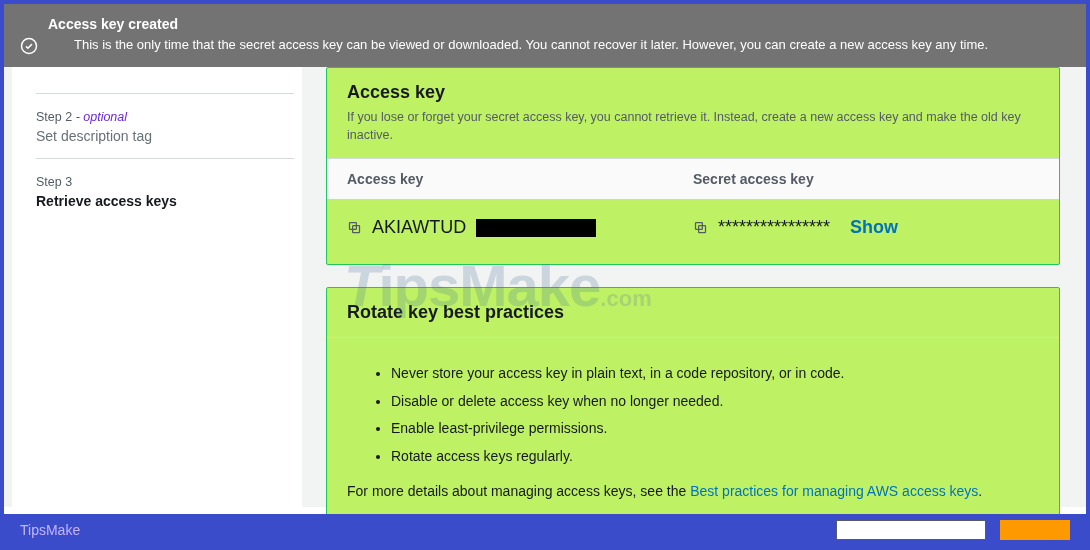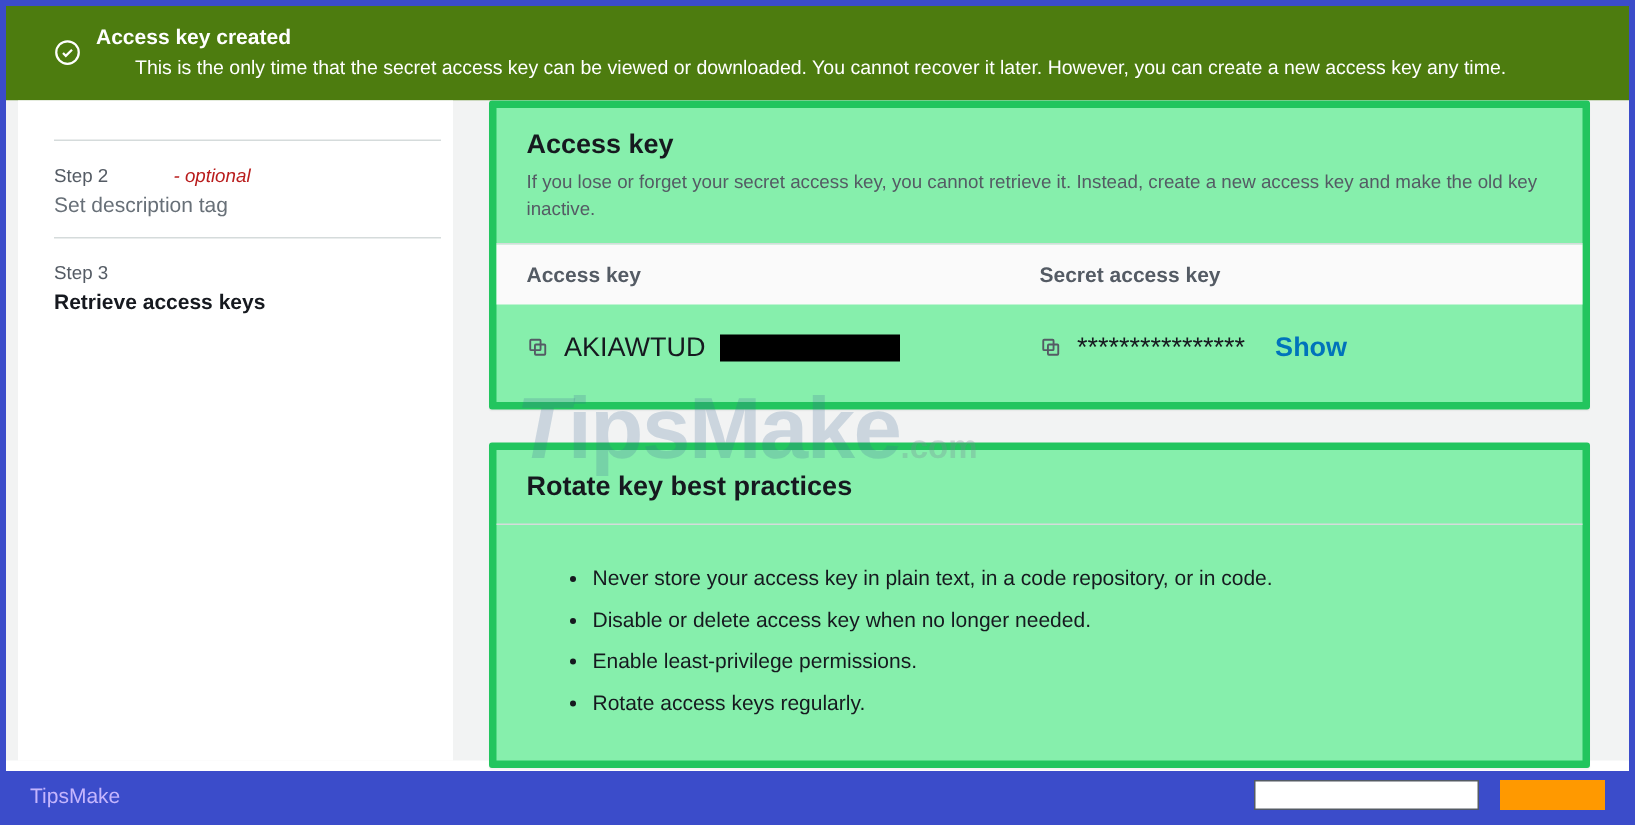--- a/index.html
+++ b/index.html
@@ -8,25 +8,25 @@
       font-size: 14px;
       color: #16191f;
       background: #ffffff;
       width: 1090px;
       height: 550px;
       overflow: hidden;
       position: relative;
       border: 4px solid #3b4cca;
     }
     .alert-banner {
-      background: #4d7c0f;
+      background: #737373;
       color: #ffffff;
-      padding: 10px 16px 12px 32px;
+      padding: 10px 16px 12px 16px;
       display: flex;
-      align-items: center;
+      align-items: flex-end;
       gap: 10px;
     }
     .alert-banner .check-circle {
       width: 18px; height: 18px; flex: 0 0 18px; margin-top: 1px;
     }
     .alert-banner .alert-text { line-height: 1.45; }
     .alert-banner .alert-title { font-weight: 700; font-size: 14px; }
     .alert-banner .alert-msg { font-size: 13px; margin-top: 2px; margin-left: 26px; }
     .main {
       display: flex;
@@ -35,28 +35,28 @@
       height: calc(100% - 102px);
       background: #f2f3f3;
     }
     .sidebar {
       width: 290px;
       padding: 18px 8px 0 24px;
       background: #ffffff;
     }
     .hr { height: 1px; background: #d5dbdb; margin: 8px 0 16px 0; }
     .step-label { font-size: 12.5px; color: #545b64; }
-    .step-label .optional { font-style: italic; color: #b91c1c; margin-left: 40px; }
+    .step-label .optional { font-style: italic; color: #6d28d9; }
     .step-name { font-size: 14px; color: #687078; margin-top: 4px; }
     .step-active .step-name { color: #16191f; font-weight: 700; }
     .step-block { margin-bottom: 14px; }
     .content { flex: 1; padding-right: 18px; padding-top: 0; }
     .panel {
-      background: #86efac;
-      border: 5px solid #22c55e;
+      background: #bef264;
+      border: 1px solid #22c55e;
       margin-bottom: 22px;
       border-radius: 2px;
       box-shadow: 0 1px 1px rgba(0,0,0,0.05);
     }
     .panel-header {
       padding: 14px 20px 14px 20px;
       border-bottom: 1px solid #d5dbdb;
     }
     .panel-header h2 { font-size: 18px; font-weight: 700; }
     .panel-header .desc { font-size: 12.5px; color: #545b64; margin-top: 6px; line-height: 1.4; }
@@ -180,20 +180,23 @@
       <div class="panel-header">
         <h2>Rotate key best practices</h2>
       </div>
       <div class="panel-body">
         <ul class="bullets">
           <li>Never store your access key in plain text, in a code repository, or in code.</li>
           <li>Disable or delete access key when no longer needed.</li>
           <li>Enable least-privilege permissions.</li>
           <li>Rotate access keys regularly.</li>
         </ul>
+        <div class="more-text">
+          <span>For more details about managing access keys, see the </span><a href="#">Best practices for managing AWS access keys</a><span>.</span>
+        </div>
       </div>
     </div>
 
   </section>
 </div>
 
 <div class="watermark">
   <span class="wm-t">T</span><span>ips</span><span>Make</span><span class="wm-com">.com</span>
 </div>
 

